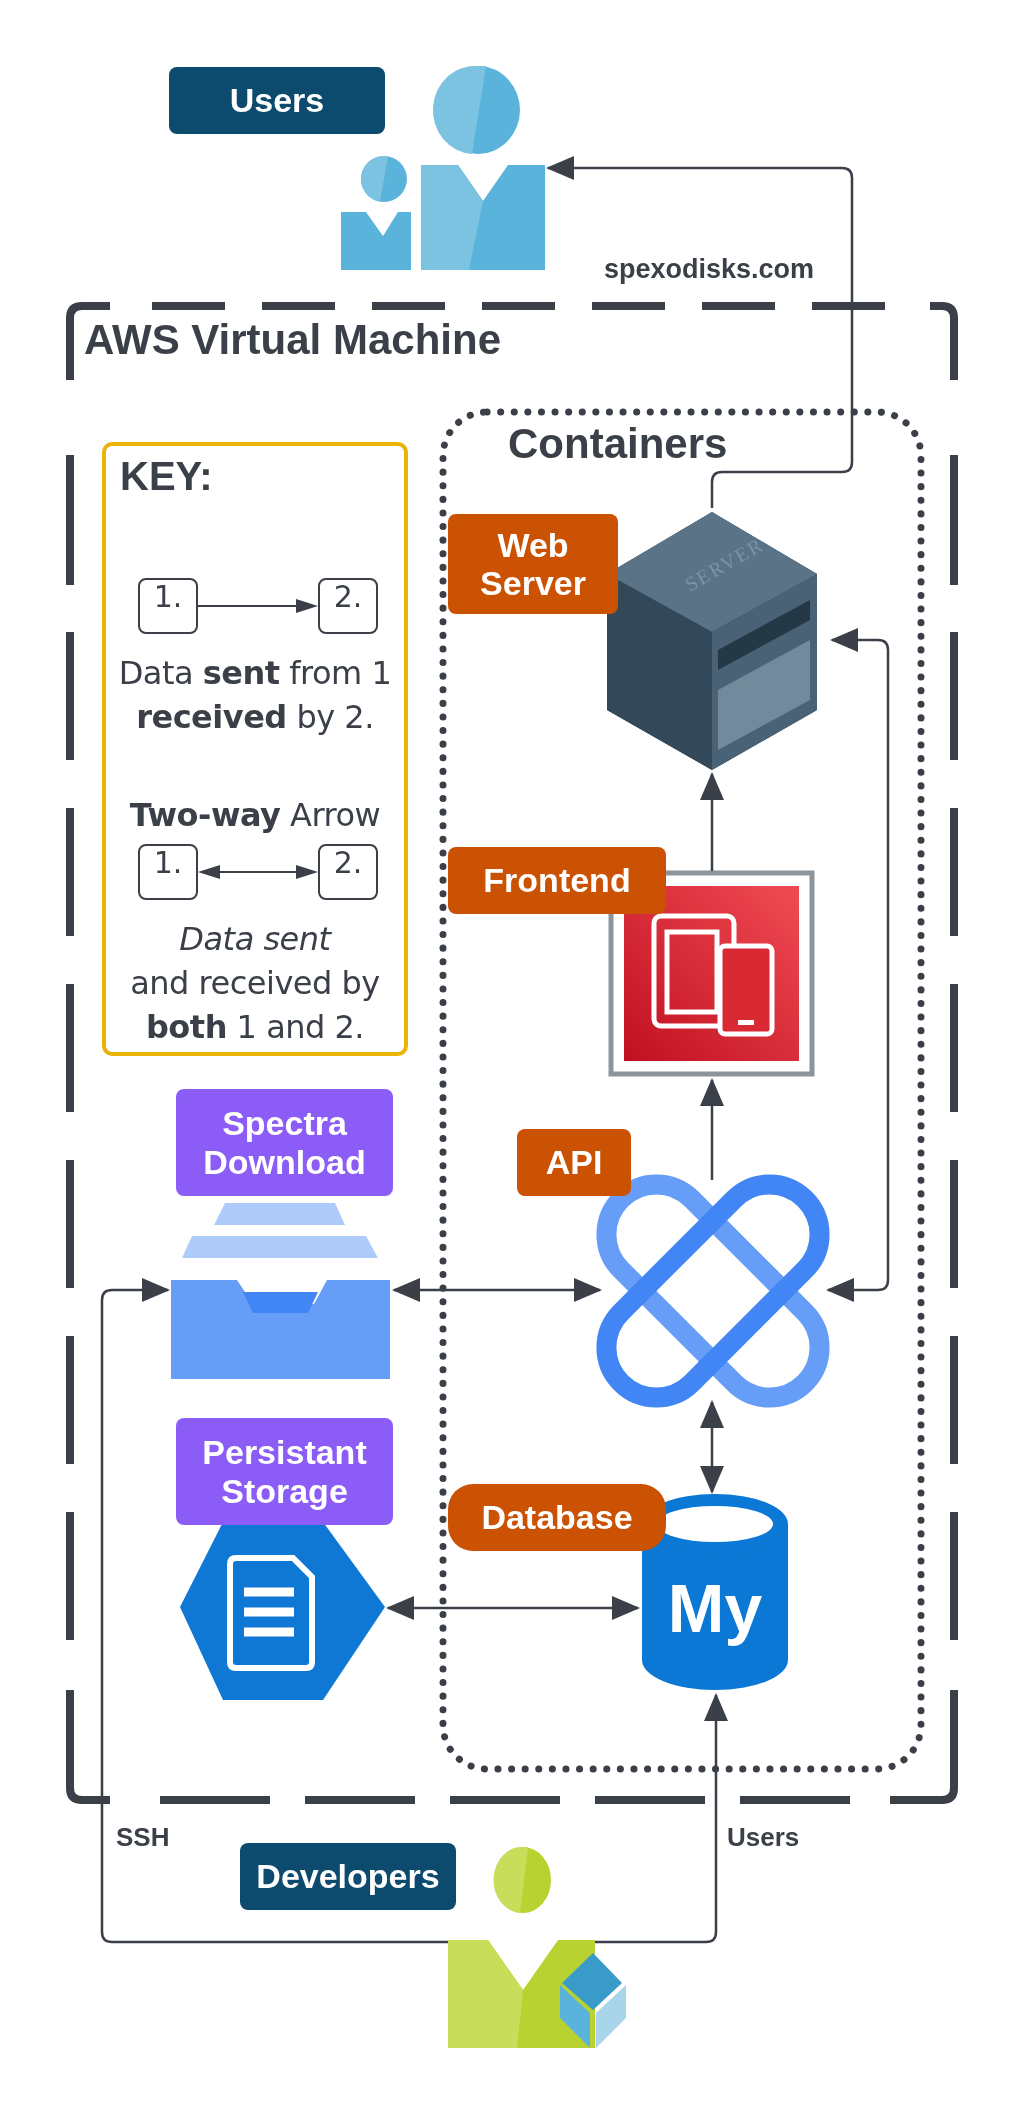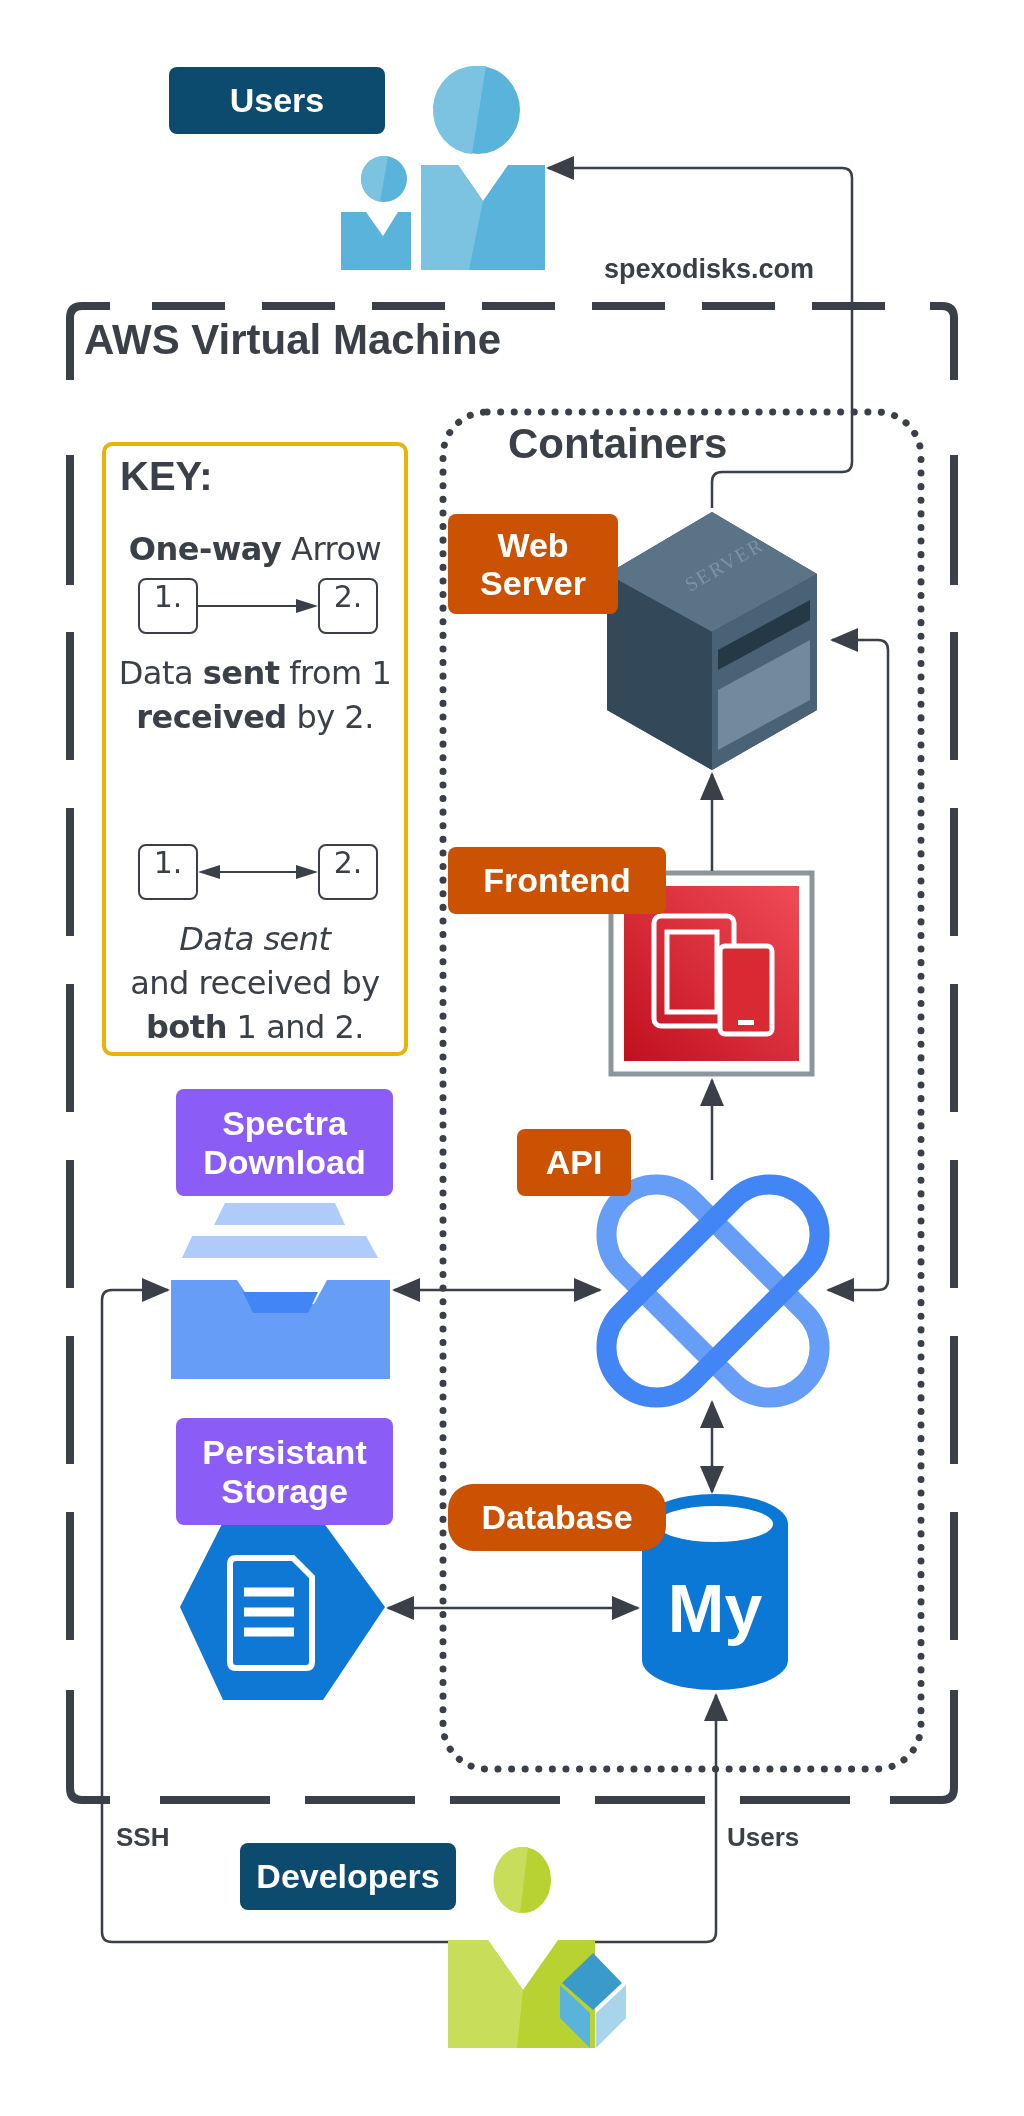--- a/index.html
+++ b/index.html
@@ -154,30 +154,30 @@
 <div class="lbl orange" style="left:448px; top:847px; width:218px; height:67px;">Frontend</div>
 <div class="lbl orange" style="left:517px; top:1129px; width:114px; height:67px;">API</div>
 <div class="lbl orange" style="left:448px; top:1484px; width:218px; height:67px;border-radius:25px;">Database</div>
 
 <div class="lbl purple" style="left:176px; top:1089px; width:217px; height:107px; padding:0 14px; box-sizing:border-box;">Spectra Download</div>
 <div class="lbl purple" style="left:176px; top:1418px; width:217px; height:107px; padding:0 14px; box-sizing:border-box;">Persistant Storage</div>
 
 <div class="key">
   <div class="kt">KEY:</div>
 
-  <div class="line" style="top:84px;"><b>One-way</b><span> Arrow</span></div>
   <div class="kbox" style="left:32px; top:132px;">1.</div>
   <div class="kbox" style="left:212px; top:132px;">2.</div>
   <svg style="position:absolute; left:92px; top:150px;" width="122" height="20">
     <path d="M0,10 H100" stroke="#3a3f48" stroke-width="2"></path>
     <path d="M98,3 L120,10 L98,17 z" fill="#3a3f48"></path>
   </svg>
   <div class="line" style="top:208px;"><span>Data </span><b>sent</b><span> from 1</span></div>
   <div class="line" style="top:252px;"><b>received</b><span> by 2.</span></div>
 
+  <div class="line" style="top:350px;"><b>Two-way</b><span> Arrow</span></div>
   <div class="kbox" style="left:32px; top:398px;">1.</div>
   <div class="kbox" style="left:212px; top:398px;">2.</div>
   <svg style="position:absolute; left:92px; top:416px;" width="122" height="20">
     <path d="M20,10 H100" stroke="#3a3f48" stroke-width="2"></path>
     <path d="M98,3 L120,10 L98,17 z" fill="#3a3f48"></path>
     <path d="M22,3 L0,10 L22,17 z" fill="#3a3f48"></path>
   </svg>
   <div class="line" style="top:474px;font-style:italic;">Data sent</div>
   <div class="line" style="top:518px;">and received by</div>
   <div class="line" style="top:562px;"><b>both</b><span> 1 and 2.</span></div>

